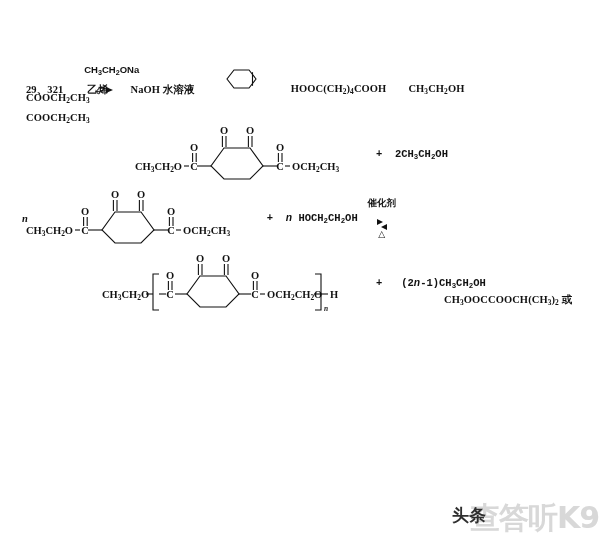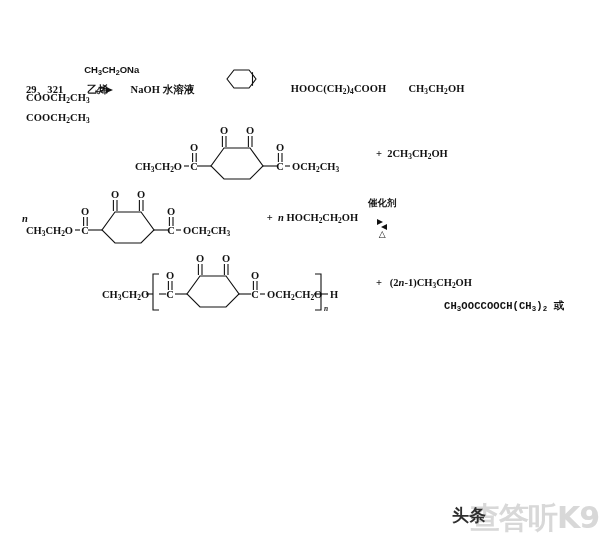--- a/index.html
+++ b/index.html
@@ -171,21 +171,21 @@
   #row-prod1 { left: 140px; top: 126px; }
   #row-rxn2  { left: 22px;  top: 190px; }
   #row-poly  { left: 100px; top: 254px; }
 
   .structwrap {
     position: relative;
     display: inline-block;
   }
 
   .tail-text {
-    font-family: Liberation Serif, serif;
+    font-family: Liberation Mono, monospace;
     font-weight: bold;
     font-size: 10.5px;
     white-space: nowrap;
     margin-left: 10px;
   }
   .lead-text {
     font-family: "Liberation Serif", "DejaVu Serif", serif;
     font-weight: bold;
     font-size: 10.5px;
     white-space: nowrap;
@@ -194,22 +194,21 @@
 
   
   #ans-left {
     position: absolute;
     left: 26px;
     top: 312px;
   }
   #ans-right {
     position: absolute;
     left: 444px;
-    top: 300px;
-    font-family: Liberation Mono, monospace;
+    top: 294px;
   }
 
   
   #watermark {
     position: absolute;
     left: 452px;
     top: 498px;
     width: 148px;
     height: 46px;
   }

